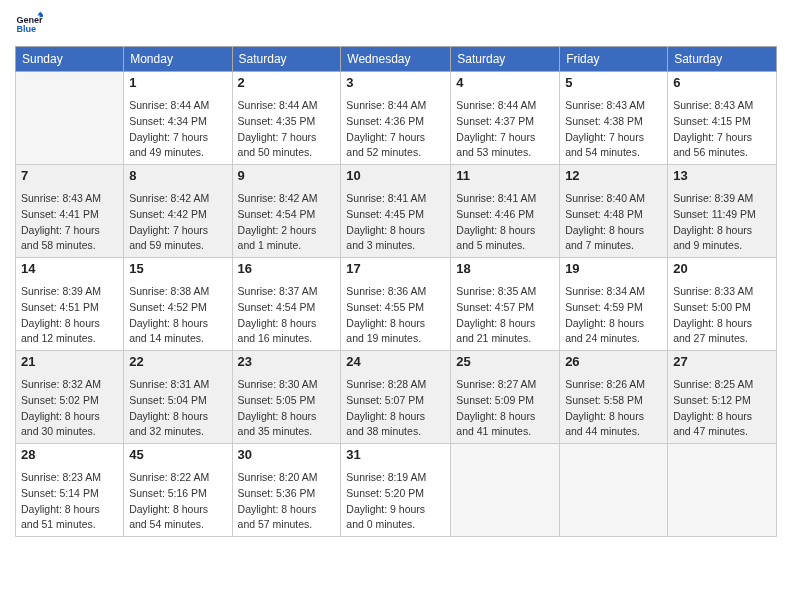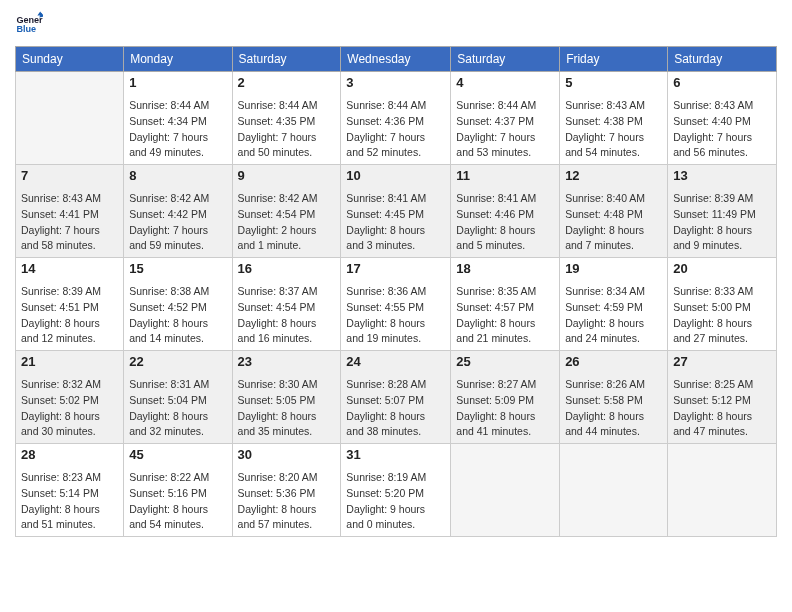--- a/index.html
+++ b/index.html
@@ -148,21 +148,21 @@
         <div class="day-info">
           <span>Sunrise: 8:43 AM</span><br>
           <span>Sunset: 4:38 PM</span><br>
           <span>Daylight: 7 hours and 54 minutes.</span>
         </div>
       </td>
         <td>
         <div class="day-num">6</div>
         <div class="day-info">
           <span>Sunrise: 8:43 AM</span><br>
-          <span>Sunset: 4:40 PM</span><br>
+          <span>Sunset: 4:15 PM</span><br>
           <span>Daylight: 7 hours and 56 minutes.</span>
         </div>
       </td>
       </tr>
       <tr class="row-shaded">
         <td>
         <div class="day-num">7</div>
         <div class="day-info">
           <span>Sunrise: 8:43 AM</span><br>
           <span>Sunset: 4:41 PM</span><br>

